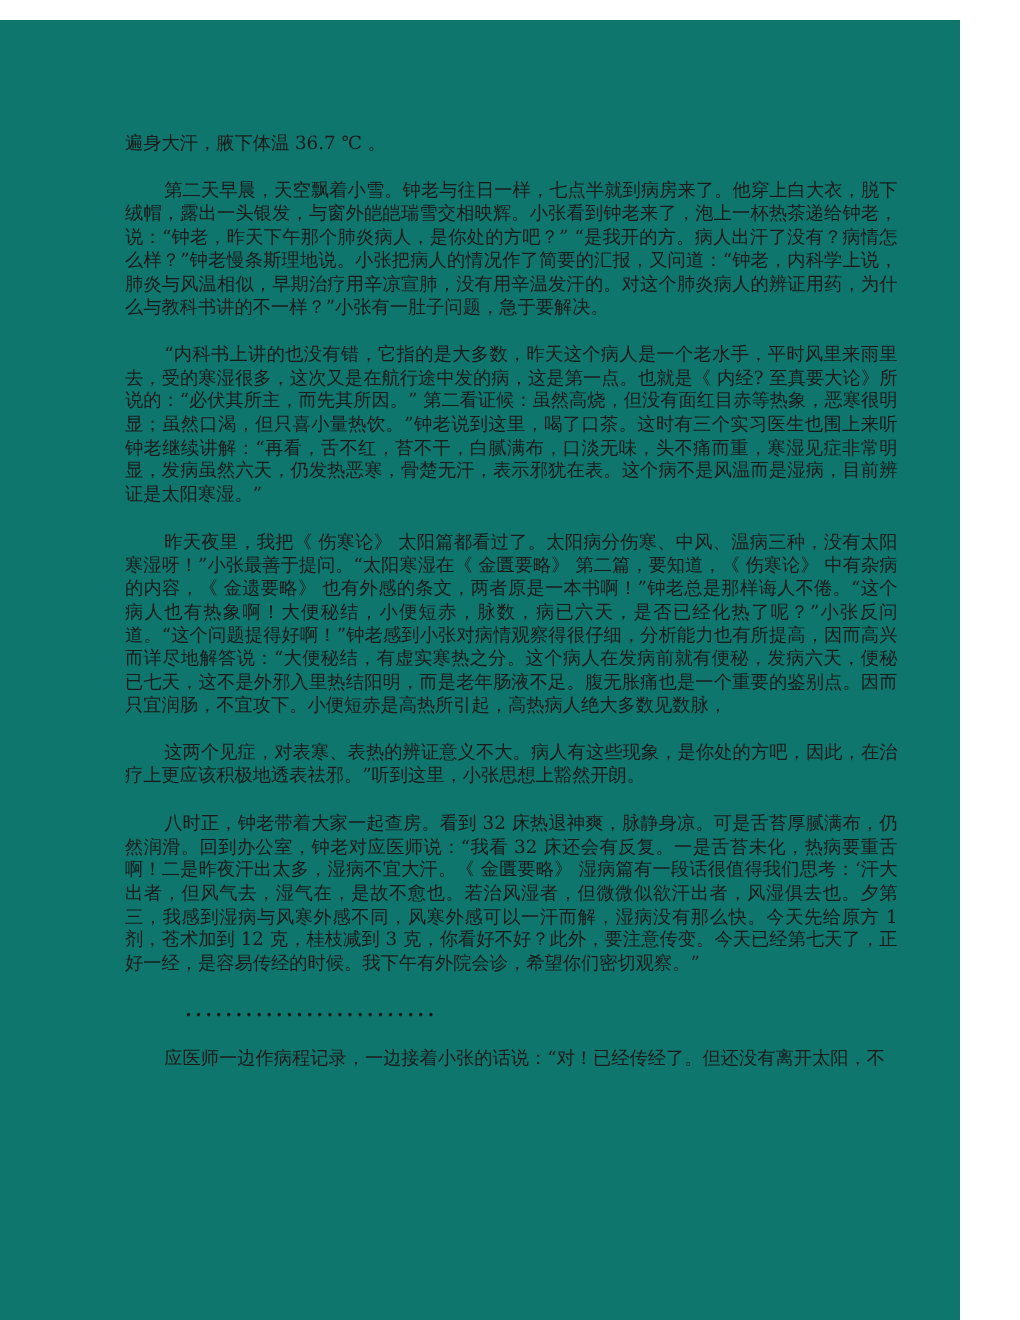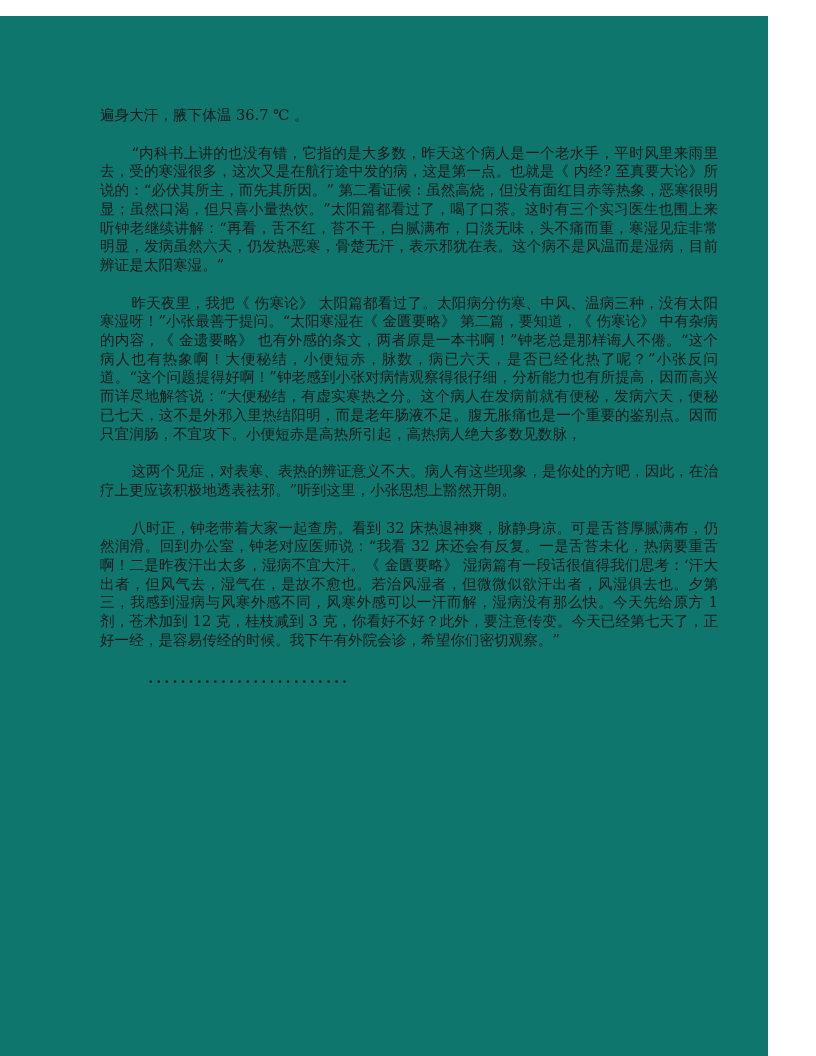--- a/index.html
+++ b/index.html
@@ -40,19 +40,21 @@
     letter-spacing: 3px;
     font-weight: bold;
   }
 </style>
 </head>
 <body>
 
 <div class="page">
   <div class="content">
     <p class="no-indent">遍身大汗，腋下体温 36.7 ℃ 。</p>
-    <p>“内科书上讲的也没有错，它指的是大多数，昨天这个病人是一个老水手，平时风里来雨里去，受的寒湿很多，这次又是在航行途中发的病，这是第一点。也就是《 内经? 至真要大论》所说的：“必伏其所主，而先其所因。” 第二看证候：虽然高烧，但没有面红目赤等热象，恶寒很明显；虽然口渴，但只喜小量热饮。”太阳篇都看过了，喝了口茶。这时有三个实习医生也围上来听钟老继续讲解：“再看，舌不红，苔不干，白腻满布，口淡无味，头不痛而重，寒湿见症非常明显，发病虽然六天，仍发热恶寒，骨楚无汗，表示邪犹在表。这个病不是风温而是湿病，目前辨证是太阳寒湿。”</p>
+    <p>第二天早晨，天空飘着小雪。钟老与往日一样，七点半就到病房来了。他穿上白大衣，脱下绒帽，露出一头银发，与窗外皑皑瑞雪交相映辉。小张看到钟老来了，泡上一杯热茶递给钟老，说：“钟老，昨天下午那个肺炎病人，是你处的方吧？” “是我开的方。病人出汗了没有？病情怎么样？”钟老慢条斯理地说。小张把病人的情况作了简要的汇报，又问道：“钟老，内科学上说，肺炎与风温相似，早期治疗用辛凉宣肺，没有用辛温发汗的。对这个肺炎病人的辨证用药，为什么与教科书讲的不一样？”小张有一肚子问题，急于要解决。</p>
+    <p>“内科书上讲的也没有错，它指的是大多数，昨天这个病人是一个老水手，平时风里来雨里去，受的寒湿很多，这次又是在航行途中发的病，这是第一点。也就是《 内经? 至真要大论》所说的：“必伏其所主，而先其所因。” 第二看证候：虽然高烧，但没有面红目赤等热象，恶寒很明显；虽然口渴，但只喜小量热饮。”钟老说到这里，喝了口茶。这时有三个实习医生也围上来听钟老继续讲解：“再看，舌不红，苔不干，白腻满布，口淡无味，头不痛而重，寒湿见症非常明显，发病虽然六天，仍发热恶寒，骨楚无汗，表示邪犹在表。这个病不是风温而是湿病，目前辨证是太阳寒湿。”</p>
     <p>昨天夜里，我把《 伤寒论》 太阳篇都看过了。太阳病分伤寒、中风、温病三种，没有太阳寒湿呀！”小张最善于提问。“太阳寒湿在《 金匱要略》 第二篇，要知道，《 伤寒论》 中有杂病的内容，《 金遗要略》 也有外感的条文，两者原是一本书啊！”钟老总是那样诲人不倦。“这个病人也有热象啊！大便秘结，小便短赤，脉数，病已六天，是否已经化热了呢？”小张反问道。“这个问题提得好啊！”钟老感到小张对病情观察得很仔细，分析能力也有所提高，因而高兴而详尽地解答说：“大便秘结，有虚实寒热之分。这个病人在发病前就有便秘，发病六天，便秘已七天，这不是外邪入里热结阳明，而是老年肠液不足。腹无胀痛也是一个重要的鉴别点。因而只宜润肠，不宜攻下。小便短赤是高热所引起，高热病人绝大多数见数脉，</p>
     <p>这两个见症，对表寒、表热的辨证意义不大。病人有这些现象，是你处的方吧，因此，在治疗上更应该积极地透表祛邪。”听到这里，小张思想上豁然开朗。</p>
     <p>八时正，钟老带着大家一起查房。看到 32 床热退神爽，脉静身凉。可是舌苔厚腻满布，仍然润滑。回到办公室，钟老对应医师说：“我看 32 床还会有反复。一是舌苔未化，热病要重舌啊！二是昨夜汗出太多，湿病不宜大汗。《 金匱要略》 湿病篇有一段话很值得我们思考：‘汗大出者，但风气去，湿气在，是故不愈也。若治风湿者，但微微似欲汗出者，风湿俱去也。夕第三，我感到湿病与风寒外感不同，风寒外感可以一汗而解，湿病没有那么快。今天先给原方 1 剂，苍术加到 12 克，桂枝减到 3 克，你看好不好？此外，要注意传变。今天已经第七天了，正好一经，是容易传经的时候。我下午有外院会诊，希望你们密切观察。”</p>
     <p class="dots-line">.........................</p>
+    <p>应医师一边作病程记录，一边接着小张的话说：“对！已经传经了。但还没有离开太阳，不</p>
   </div>
 </div>
 
 </body></html>

